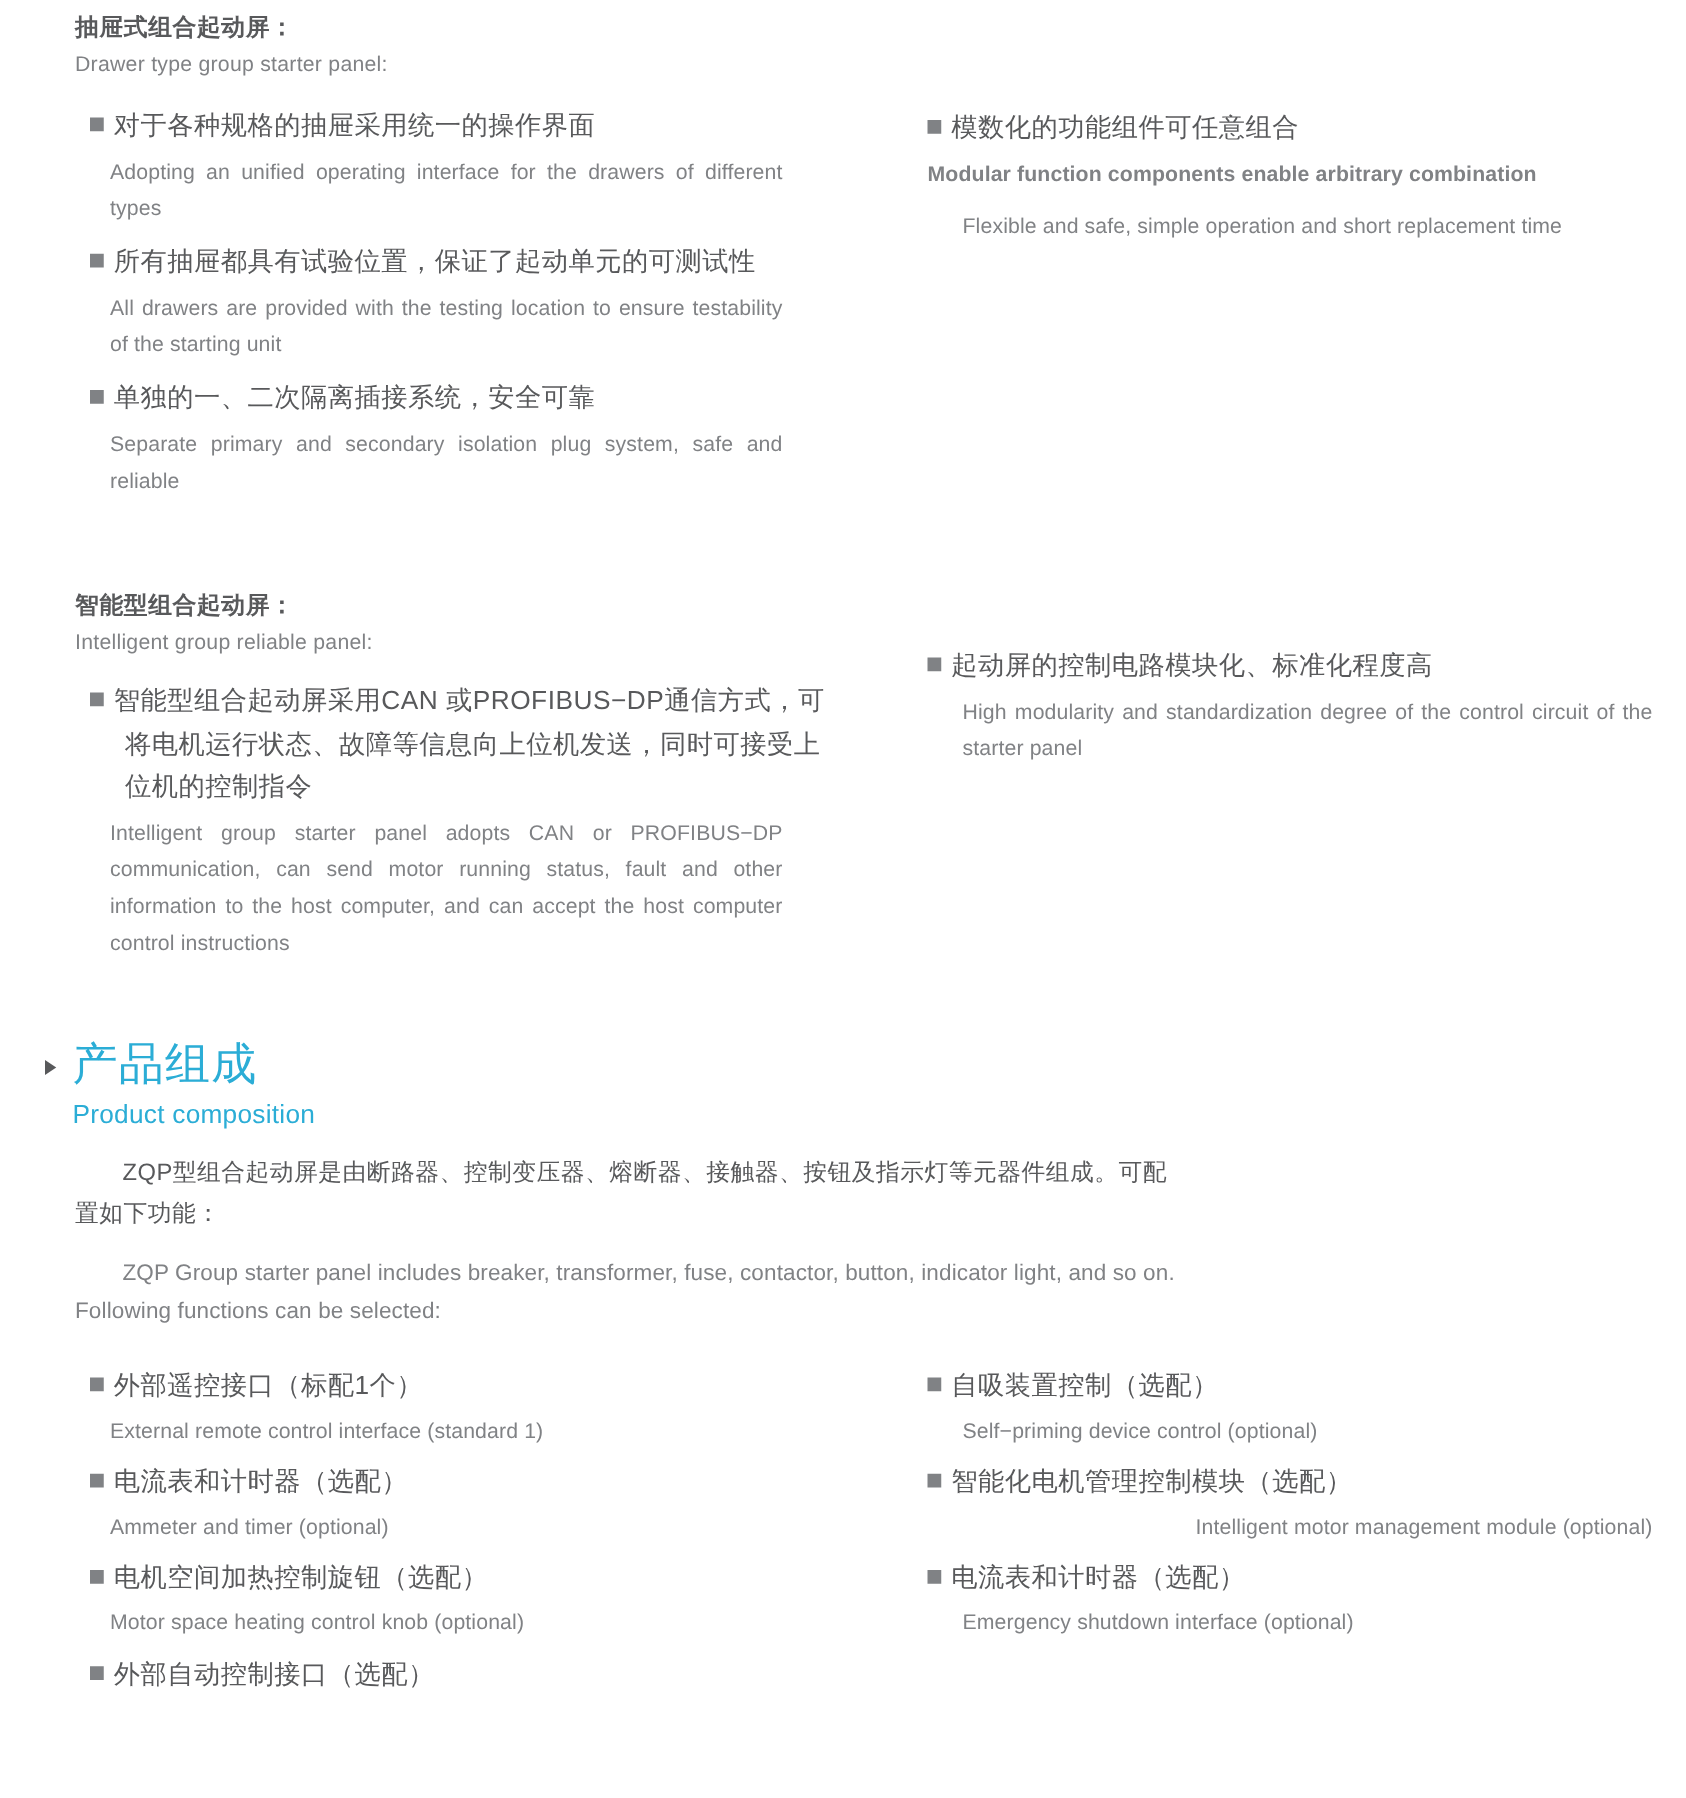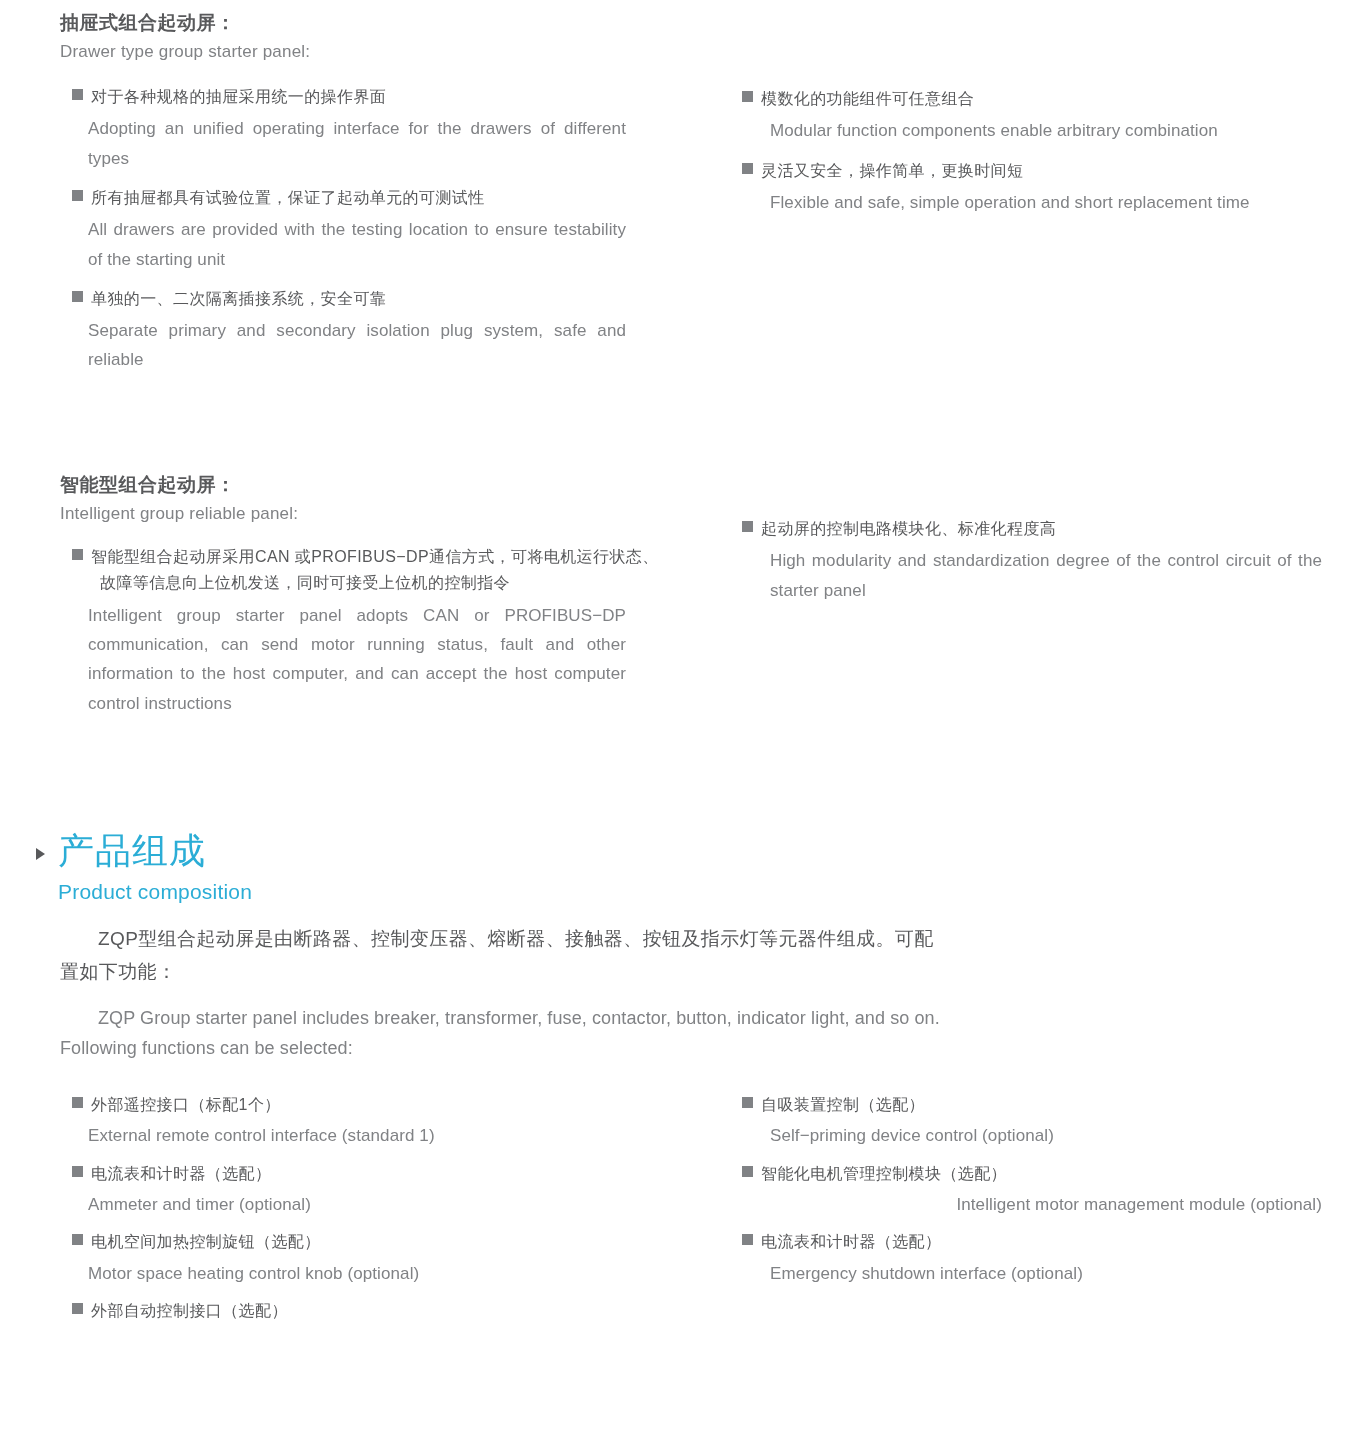--- a/index.html
+++ b/index.html
@@ -31,21 +31,21 @@
     letter-spacing: 0.5px;
     line-height: 1.4;
   }
   .en-head {
     font-size: 17px;
     color: #808285;
     line-height: 1.5;
     letter-spacing: 0.2px;
   }
   .cn-item {
-    font-size: 16px;
+    font-size: 21px;
     color: #58595b;
     line-height: 1.65;
     letter-spacing: 0.4px;
   }
   .en-item {
     font-size: 17px;
     color: #808285;
     line-height: 1.72;
     letter-spacing: 0.1px;
   }
@@ -157,24 +157,23 @@
 
     <div class="bullet-row" style="margin-top:12px;">
       <div class="cn-item hang" style="padding-left:27px;text-indent:-27px;margin-left:12px;"><span class="sq"></span><span>单独的一、二次隔离插接系统，安全可靠</span></div>
       <div class="en-item just indent-en" style="margin-left:28px;width:538px;margin-top:4px;">Separate primary and secondary isolation plug system, safe and reliable</div>
     </div>
   </div>
 
   <div class="col-right" style="top: 86px;">
     <div class="bullet-row">
       <div class="cn-item"><span class="sq"></span><span>模数化的功能组件可任意组合</span></div>
-      <div class="en-item just" style="margin-left:28px;width:552px;margin-top:4px;">Modular function components enable arbitrary combination</div>
+      <div class="en-item just" style="width:552px;margin-top:4px;font-weight:bold;">Modular function components enable arbitrary combination</div>
     </div>
     <div class="bullet-row" style="margin-top:12px;">
-      <div class="cn-item"><span class="sq"></span><span>灵活又安全，操作简单，更换时间短</span></div>
       <div class="en-item just" style="margin-left:28px;width:552px;margin-top:4px;">Flexible and safe, simple operation and short replacement time</div>
     </div>
   </div>
 
   <div class="col-left" style="top: 472px;">
     <div class="cn-head">智能型组合起动屏：</div>
     <div class="en-head" style="margin-top:2px;">Intelligent group reliable panel:</div>
 
     <div class="bullet-row" style="margin-top:18px;">
       <div class="cn-item" style="margin-left:12px;padding-left:28px;text-indent:-28px;width:560px;"><span class="sq"></span><span>智能型组合起动屏采用CAN 或PROFIBUS−DP通信方式，可将电机运行状态、故障等信息向上位机发送，同时可接受上位机的控制指令</span></div>

